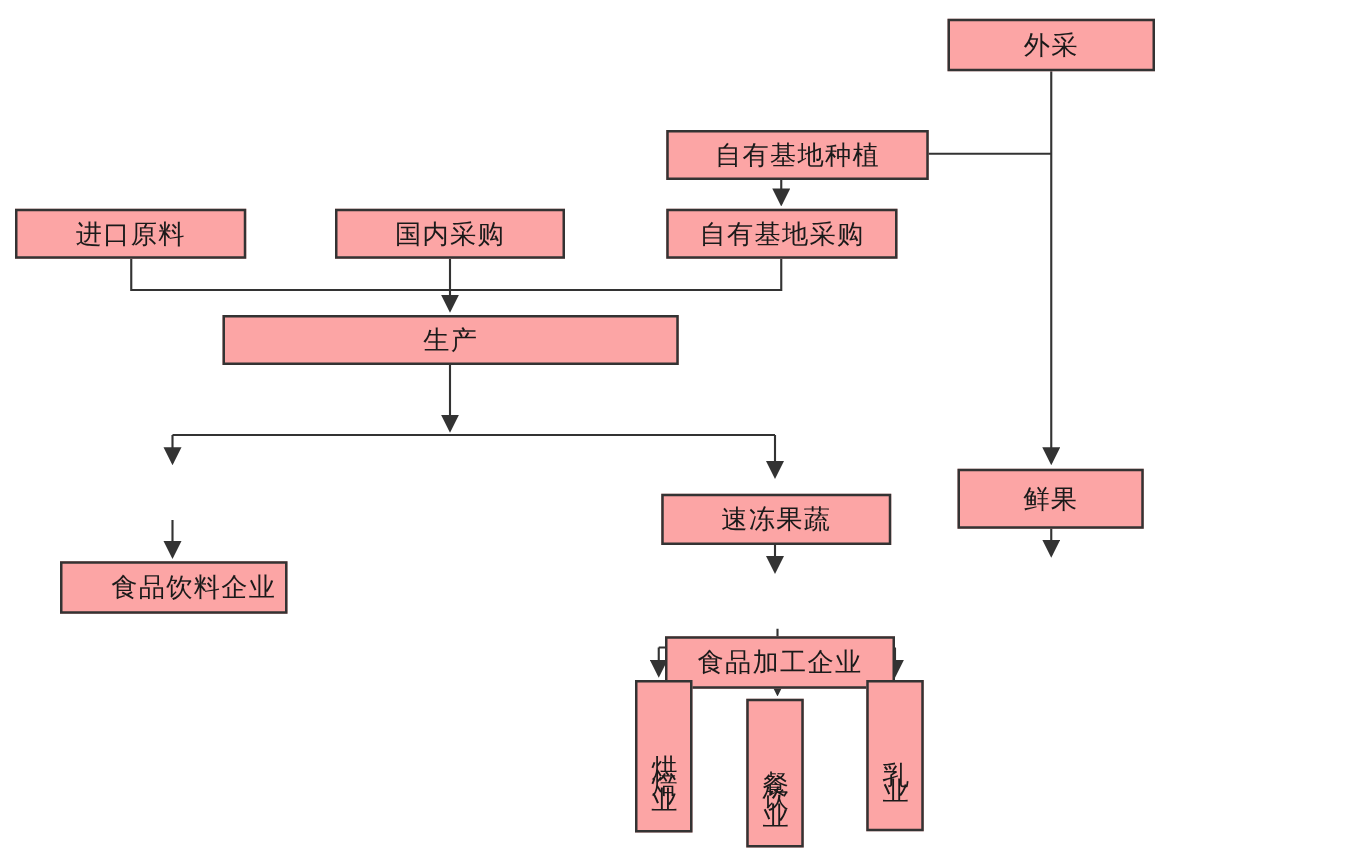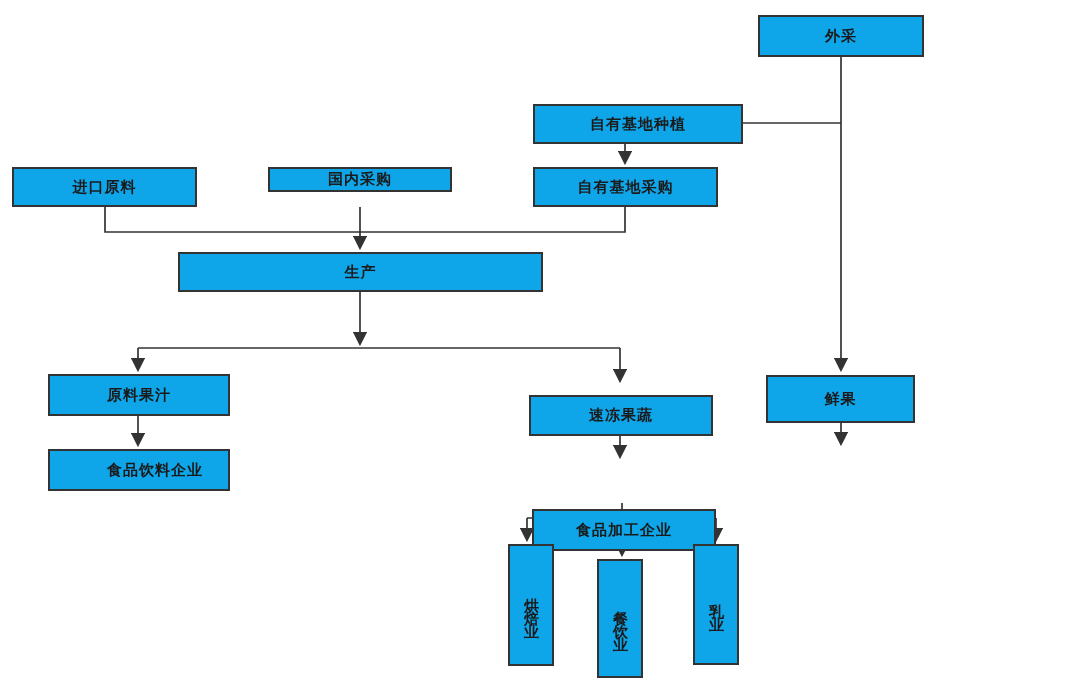--- a/index.html
+++ b/index.html
@@ -20,29 +20,28 @@
     position: absolute;
     left: 0;
     top: 0;
     width: 1080px;
     height: 694px;
   }
   .node {
     position: absolute;
     box-sizing: border-box;
     border: 2px solid #333333;
-    background: #0ea5e9;
+    background: #fca5a5;
     display: flex;
     align-items: center;
     justify-content: center;
-    font-size: 15px;
+    font-size: 21px;
     letter-spacing: 1px;
     white-space: nowrap;
     line-height: 1;
-    font-weight: bold;
   }
   .node.vertical {
     writing-mode: vertical-rl;
     text-orientation: upright;
     letter-spacing: 13px;
     white-space: normal;
   }
 </style>
 </head>
 <body>
@@ -87,27 +86,26 @@
       <path d="M 716 518 V 540" marker-end="url(#arrow)"></path>
     </g>
   </svg>
 
   <div class="node" style="left:758px; top:15px; width:166px; height:42px;">外采</div>
 
   <div class="node" style="left:533px; top:104px; width:210px; height:40px;">自有基地种植</div>
 
   <div class="node" style="left:12px; top:167px; width:185px; height:40px;">进口原料</div>
 
-  <div class="node" style="left:268px; top:167px; width:184px; height:25px;">国内采购</div>
+  <div class="node" style="left:268px; top:167px; width:184px; height:40px;">国内采购</div>
 
   <div class="node" style="left:533px; top:167px; width:185px; height:40px;">自有基地采购</div>
 
   <div class="node" style="left:178px; top:252px; width:365px; height:40px;">生产</div>
 
-  <div class="node" style="left:48px; top:374px; width:182px; height:42px;">原料果汁</div>
 
   <div class="node" style="left:529px; top:385px; width:184px; height:41px;margin-top:10px;">速冻果蔬</div>
 
   <div class="node" style="left:766px; top:375px; width:149px; height:48px;">鲜果</div>
 
   <div class="node" style="left:48px; top:449px; width:182px; height:42px;padding-left:32px;">食品饮料企业</div>
 
   <div class="node" style="left:532px; top:461px; width:184px; height:42px;margin-top:48px;">食品加工企业</div>
 
 

